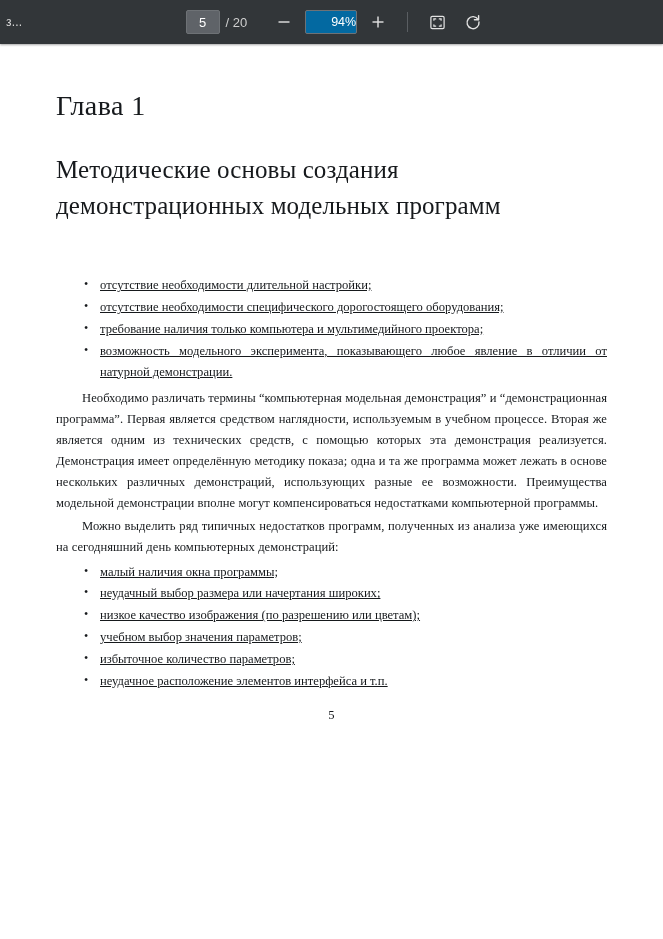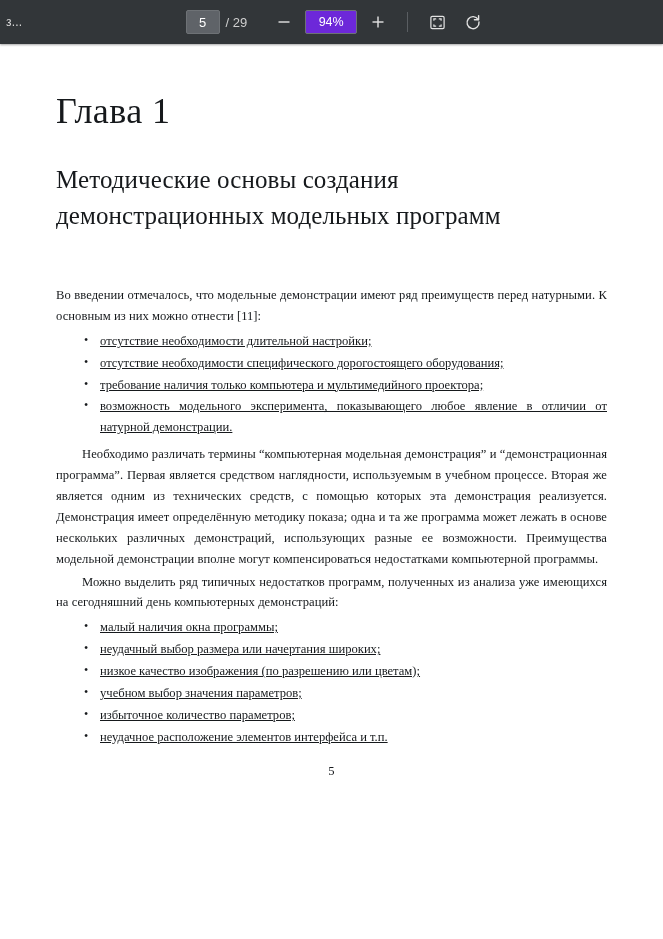--- a/index.html
+++ b/index.html
@@ -99,27 +99,27 @@
     align-items: center;
     justify-content: center;
     border-radius: 3px;
     cursor: pointer;
     color: #e3e3e3;
     user-select: none;
   }
   .zoom-input {
     width: 50px;
     height: 22px;
-    background: #6d28d9;
+    background: #0369a1;
     border: 1px solid #6e7276;
     border-radius: 2px;
     color: #ffffff;
     font-size: 12.5px;
     font-family: "Liberation Sans", sans-serif;
-    text-align: center;
+    text-align: right;
     padding: 0;
     outline: none;
   }
   .sep {
     width: 1px;
     height: 20px;
     background: #5a5e62;
     margin: 0 6px;
   }
   .icon-svg { display: block; }
@@ -134,21 +134,21 @@
   }
   .page {
     width: 663px;
     background: #ffffff;
     padding: 46px 56px 10px 56px;
     box-sizing: border-box;
     color: #16191c;
   }
 
   .chapter-label {
-    font-size: 36px;
+    font-size: 28px;
     letter-spacing: 0.4px;
     margin: 0 0 30px 0;
     font-weight: normal;
   }
   .chapter-title {
     font-size: 25px;
     line-height: 1.42;
     margin: 0 0 52px 0;
     font-weight: normal;
     letter-spacing: 0.1px;
@@ -202,21 +202,21 @@
   <div class="toolbar">
 
     <div class="toolbar-left">
       <span class="doc-title">з...</span>
     </div>
 
     <div class="toolbar-center">
 
       <div class="page-box">
         <input class="page-input" type="text" value="5" style="">
-        <span class="page-total">/ 29</span>
+        <span class="page-total">/ 20</span>
       </div>
 
       <div class="zoom-group">
         <div class="tb-btn">
           <svg class="icon-svg" width="16" height="16" viewBox="0 0 16 16" aria-hidden="true">
             <rect x="2.5" y="7.3" width="11" height="1.4" fill="#e3e3e3"></rect>
           </svg>
         </div>
         <input class="zoom-input" type="text" value="94%" style="">
         <div class="tb-btn">
@@ -245,21 +245,20 @@
 
     </div>
   </div>
 
   <div class="page-area">
     <div class="page">
 
       <h1 class="chapter-label">Глава 1</h1>
       <h2 class="chapter-title">Методические основы создания демонстрационных модельных программ</h2>
 
-      <p class="body">Во введении отмечалось, что модельные демонстрации имеют ряд преимуществ перед натурными. К основным из них можно отнести [11]:</p>
 
       <ul class="bullets">
         <li>отсутствие необходимости длительной настройки;</li>
         <li>отсутствие необходимости специфического дорогостоящего оборудования;</li>
         <li>требование наличия только компьютера и мультимедийного проектора;</li>
         <li>возможность модельного эксперимента, показывающего любое явление в отличии от натурной демонстрации.</li>
       </ul>
 
       <p class="body indent">Необходимо различать термины “компьютерная модельная демонстрация” и “демонстрационная программа”. Первая является средством наглядности, используемым в учебном процессе. Вторая же является одним из технических средств, с помощью которых эта демонстрация реализуется. Демонстрация имеет определённую методику показа; одна и та же программа может лежать в основе нескольких различных демонстраций, использующих разные ее возможности. Преимущества модельной демонстрации вполне могут компенсироваться недостатками компьютерной программы.</p>
 

